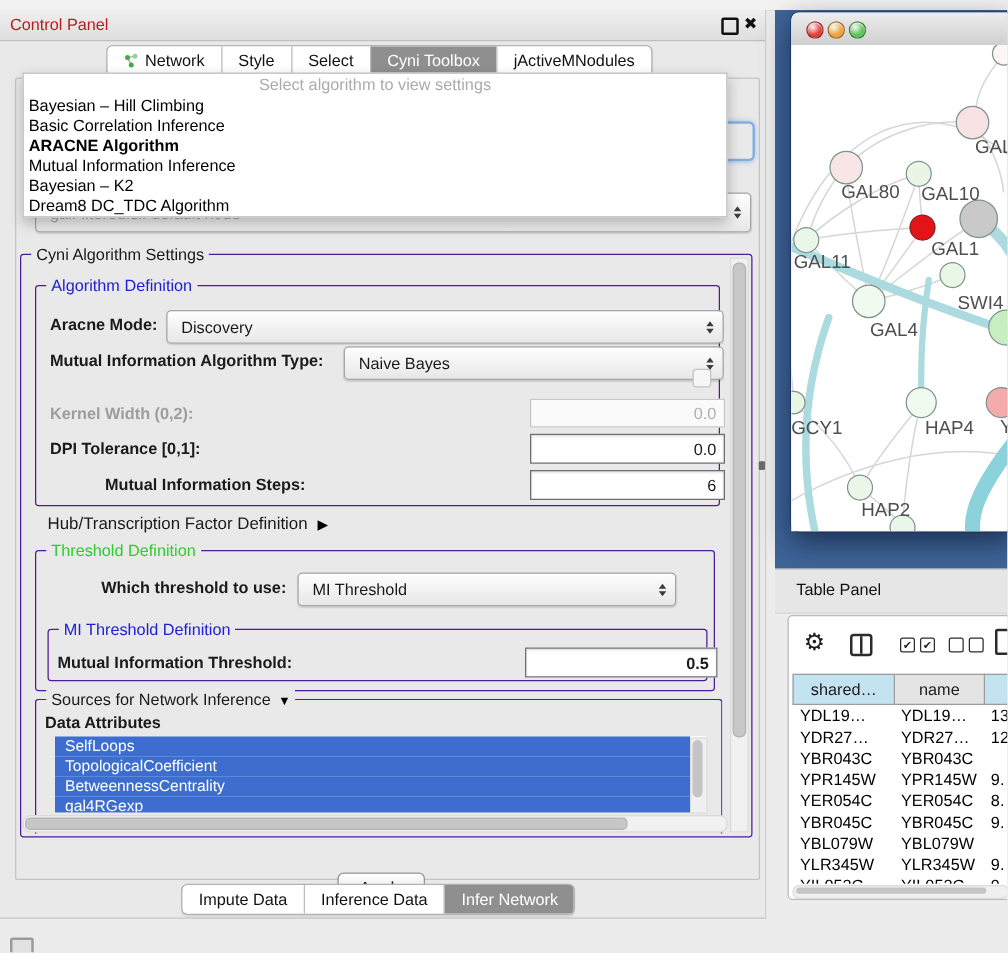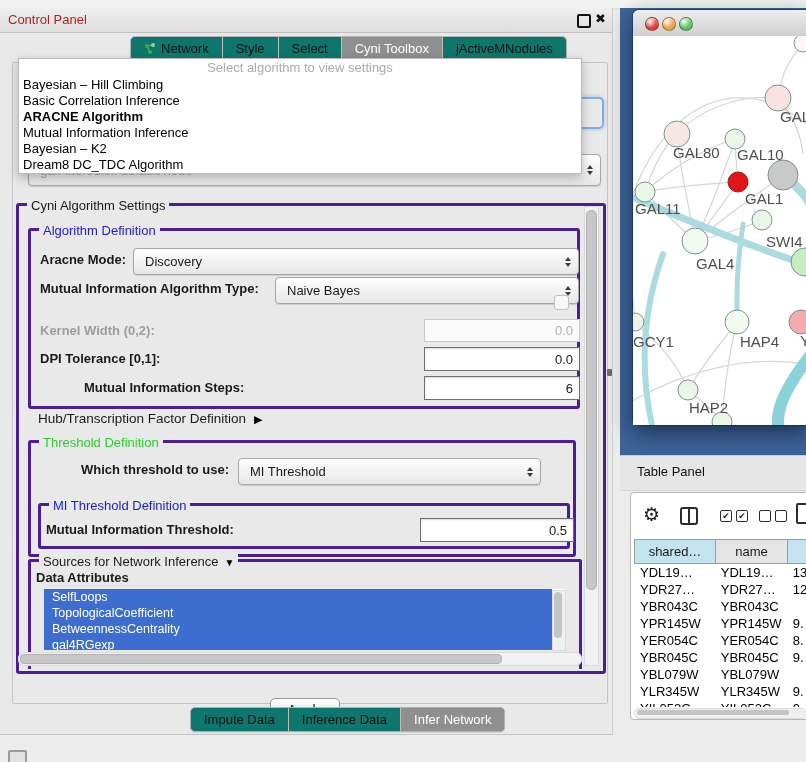--- a/index.html
+++ b/index.html
@@ -10,22 +10,22 @@
   
   #topstrip{left:0;top:0;width:806px;height:8px;background:#f2f2f2;border-bottom:1px solid #e0e0e0;}
   #cpanel{left:0;top:8px;width:612px;height:726px;background:#e9e9e9;
           border-right:1px solid #cfcfcf;border-bottom:1px solid #c6c6c6;}
   #cp-titlebar{left:0;top:8px;width:612px;height:24px;background:linear-gradient(#efefef,#dedede);
           border-bottom:1px solid #c0c0c0;}
   #cp-title{left:8px;top:8px;height:24px;line-height:24px;font-size:13px;color:#b91c1c;}
   #float-ic{left:577px;top:14px;width:10px;height:10px;border:2px solid #111;border-radius:2px;}
   #close-ic{left:595px;top:11px;font-size:13px;font-weight:bold;color:#111;}
   
-  .seg{display:flex;position:absolute;height:23px;background:#0f766e;border:1px solid #b2b2b2;
-       border-radius:5px;overflow:hidden;box-shadow:0 1px 1px rgba(0,0,0,.08);margin-left:45px;}
+  .seg{display:flex;position:absolute;height:23px;background:#ffffff;border:1px solid #b2b2b2;
+       border-radius:5px;overflow:hidden;box-shadow:0 1px 1px rgba(0,0,0,.08);}
   .seg .tab{display:flex;align-items:center;padding:0 13px;font-size:13px;color:#111;
        border-left:1px solid #bcbcbc;white-space:nowrap;}
   .seg .tab:first-child{border-left:none;}
   .seg .tab.sel{background:#8f8f8f;color:#fff;}
   .nt-ic{margin-right:5px;display:inline-flex;}
   #top-tabs{left:85px;top:36px;}
   #bottom-tabs{left:145px;top:707px;}
   
   #content-border{left:12px;top:62px;width:594px;height:640px;border:1px solid #c4c4c4;border-radius:2px;}
   
@@ -41,21 +41,21 @@
   #bg-combo{left:28px;top:154px;width:560px;height:30px;color:#a8a8a8;z-index:2;}
   #focus-frag{left:470px;top:97px;width:130px;height:28px;border:2px solid #84aede;border-radius:5px;
           box-shadow:0 0 4px #9dc0e8;z-index:2;}
   
   #algo-popup{left:18px;top:58px;width:562px;height:114px;background:#fff;border:1px solid #b9b9b9;
           box-shadow:0 4px 10px rgba(0,0,0,.25);z-index:10;}
   #algo-ph{height:18px;line-height:18px;text-align:center;font-size:13px;color:#ababab;}
   .pi{height:16px;line-height:16px;font-size:13px;padding-left:4px;color:#000;white-space:nowrap;}
   .pi.sel{font-weight:bold;}
   
-  .group{position:absolute;border:3px solid #4c1d95;border-radius:3px;}
+  .group{position:absolute;border:1px solid #4c1d95;border-radius:3px;}
   .group-title{position:absolute;top:-8px;left:8px;background:#e9e9e9;padding:0 4px;font-size:13px;
           white-space:nowrap;}
   .t-blue{color:#2020d0;}
   .t-green{color:#2ecc2e;}
   .lbl{position:absolute;font-size:13px;font-weight:bold;color:#1a1a1a;white-space:nowrap;}
   .lbl.dis{color:#9d9d9d;}
   .lbl.plain{font-weight:normal;}
   .field{position:absolute;background:#fff;border:1px solid #6e6e6e;
          box-shadow:inset 0 1px 2px rgba(0,0,0,.15);font-size:13px;display:flex;align-items:center;
          justify-content:flex-end;padding:0 6px;}
@@ -222,21 +222,21 @@
     <span>MI Threshold</span>
     <span class="arrows">
         <span class="tri-up"></span>
         <span class="tri-dn"></span>
       </span>
   </div>
   <div class="group" style="left:38px;top:503px;width:526px;height:40px;">
     <span class="group-title t-blue">MI Threshold Definition</span>
   </div>
   <div class="lbl" style="left:46px;top:522px;">Mutual Information Threshold:</div>
-  <div class="field" style="left:420px;top:518px;width:140px;height:22px;">0.5</div>
+  <div class="field" style="left:420px;top:518px;width:140px;height:22px;font-weight:bold;">0.5</div>
 
   <div class="group" style="left:28px;top:559px;width:548px;height:107px;border-bottom:none;border-radius:3px 3px 0 0;">
     <span class="group-title"><span>Sources for Network Inference</span><span class="tri-d">▼</span></span>
   </div>
   <div class="lbl" style="left:36px;top:570px;">Data Attributes</div>
   <div class="abs" id="attr-list">
       <div class="attr-item">SelfLoops</div>
       <div class="attr-item">TopologicalCoefficient</div>
       <div class="attr-item">BetweennessCentrality</div>
       <div class="attr-item">gal4RGexp</div>

